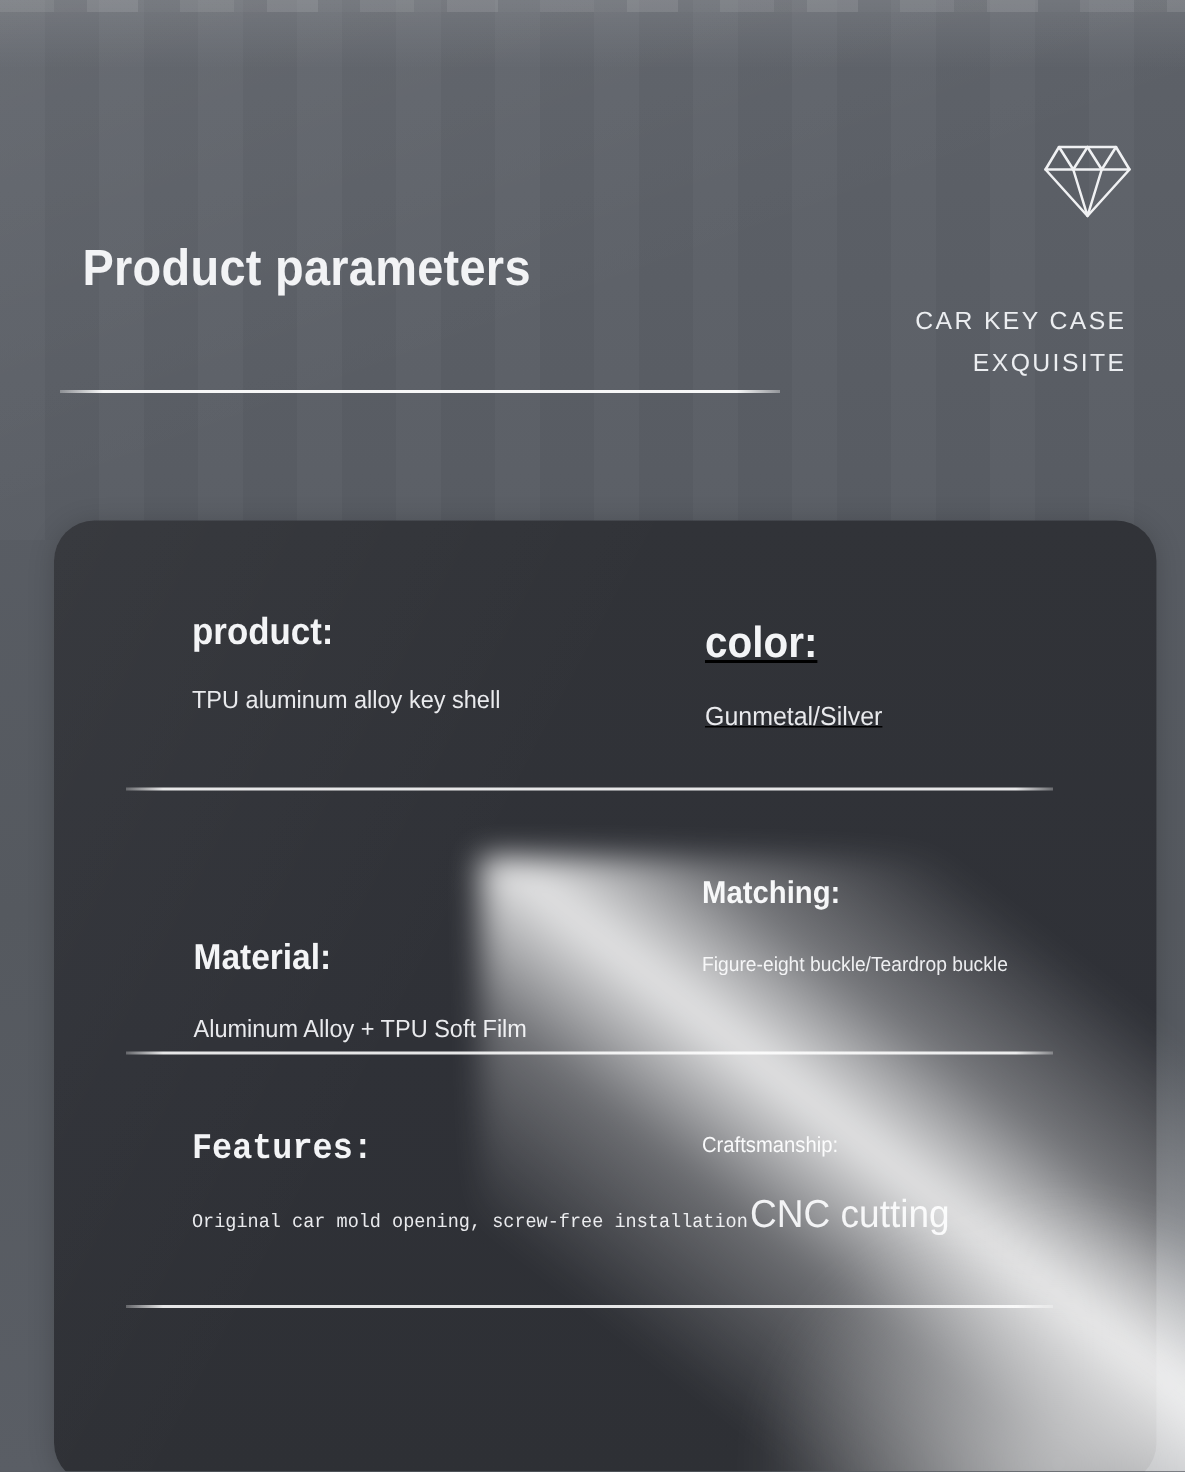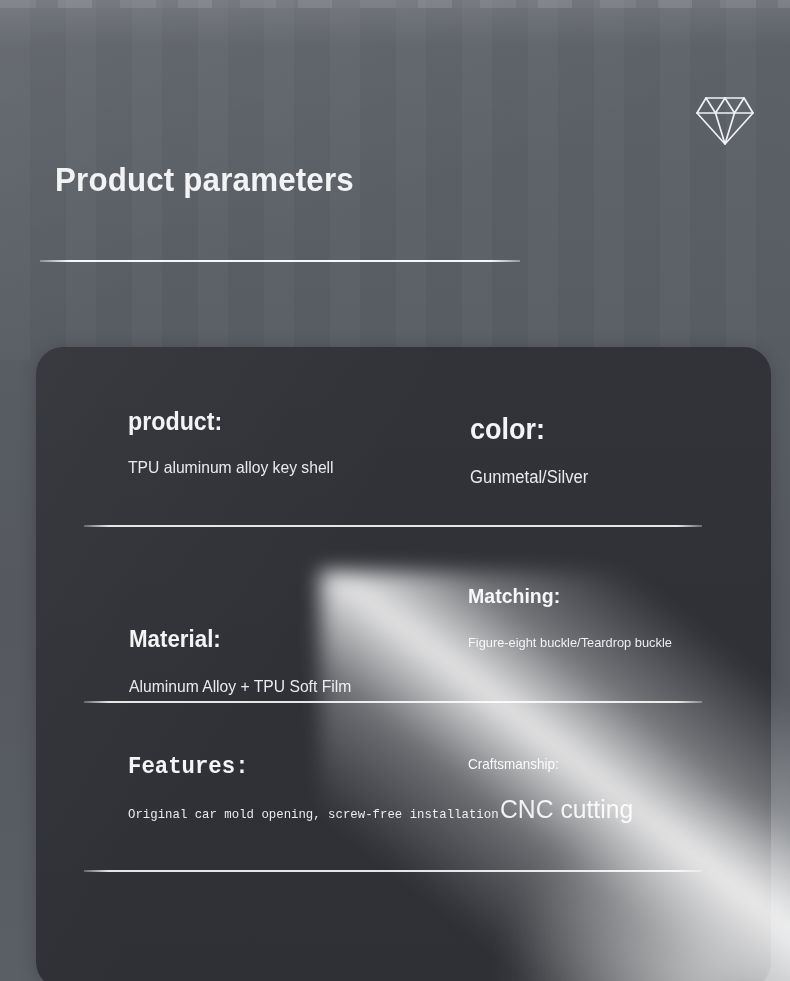--- a/index.html
+++ b/index.html
@@ -118,21 +118,21 @@
     color:#e9eaed;font-weight:400;white-space:nowrap;
     transform:scaleX(0.95);transform-origin:left center;
     line-height:1;
   }
 
   
   #c-product{left:92px;top:62px;}
   #c-product .lbl{font-size:25px;}
   #c-product .val{font-size:16.5px;margin-top:25px;}
 
-  #c-color{left:434px;top:68px;}
+  #c-color{left:434px;top:68px;text-decoration:underline;}
   #c-color .lbl{font-size:29px;}
   #c-color .val{font-size:17.5px;margin-top:25px;}
 
   
   #c-material{left:93px;top:240px;margin-top:40px;}
   #c-material .lbl{font-size:24px;}
   #c-material .val{font-size:16.5px;margin-top:27px;}
 
   #c-matching{left:432px;top:238px;}
   #c-matching .lbl{font-size:21px;}
@@ -162,20 +162,24 @@
   <div class="diamond-icon">
     <svg width="62" height="52" viewBox="0 0 62 52" fill="none" stroke="#f0f1f3" stroke-width="1.7" stroke-linejoin="round" stroke-linecap="round">
       <path d="M12 3 H50 L59 18 H3 Z"></path>
       <path d="M3 18 L31 49 L59 18"></path>
       <path d="M12 3 L21.5 18 L31 3"></path>
       <path d="M31 3 L40.5 18 L50 3"></path>
       <path d="M21.5 18 L31 49 L40.5 18"></path>
     </svg>
   </div>
 
+  <div class="brand">
+    <div>CAR KEY CASE</div>
+    <div>EXQUISITE</div>
+  </div>
 
   <div class="card">
     <div class="card-sheen"></div>
 
     <div class="rows">
 
       <div class="cell" id="c-product">
         <div class="lbl">product:</div>
         <div class="val">TPU aluminum alloy key shell</div>
       </div>

